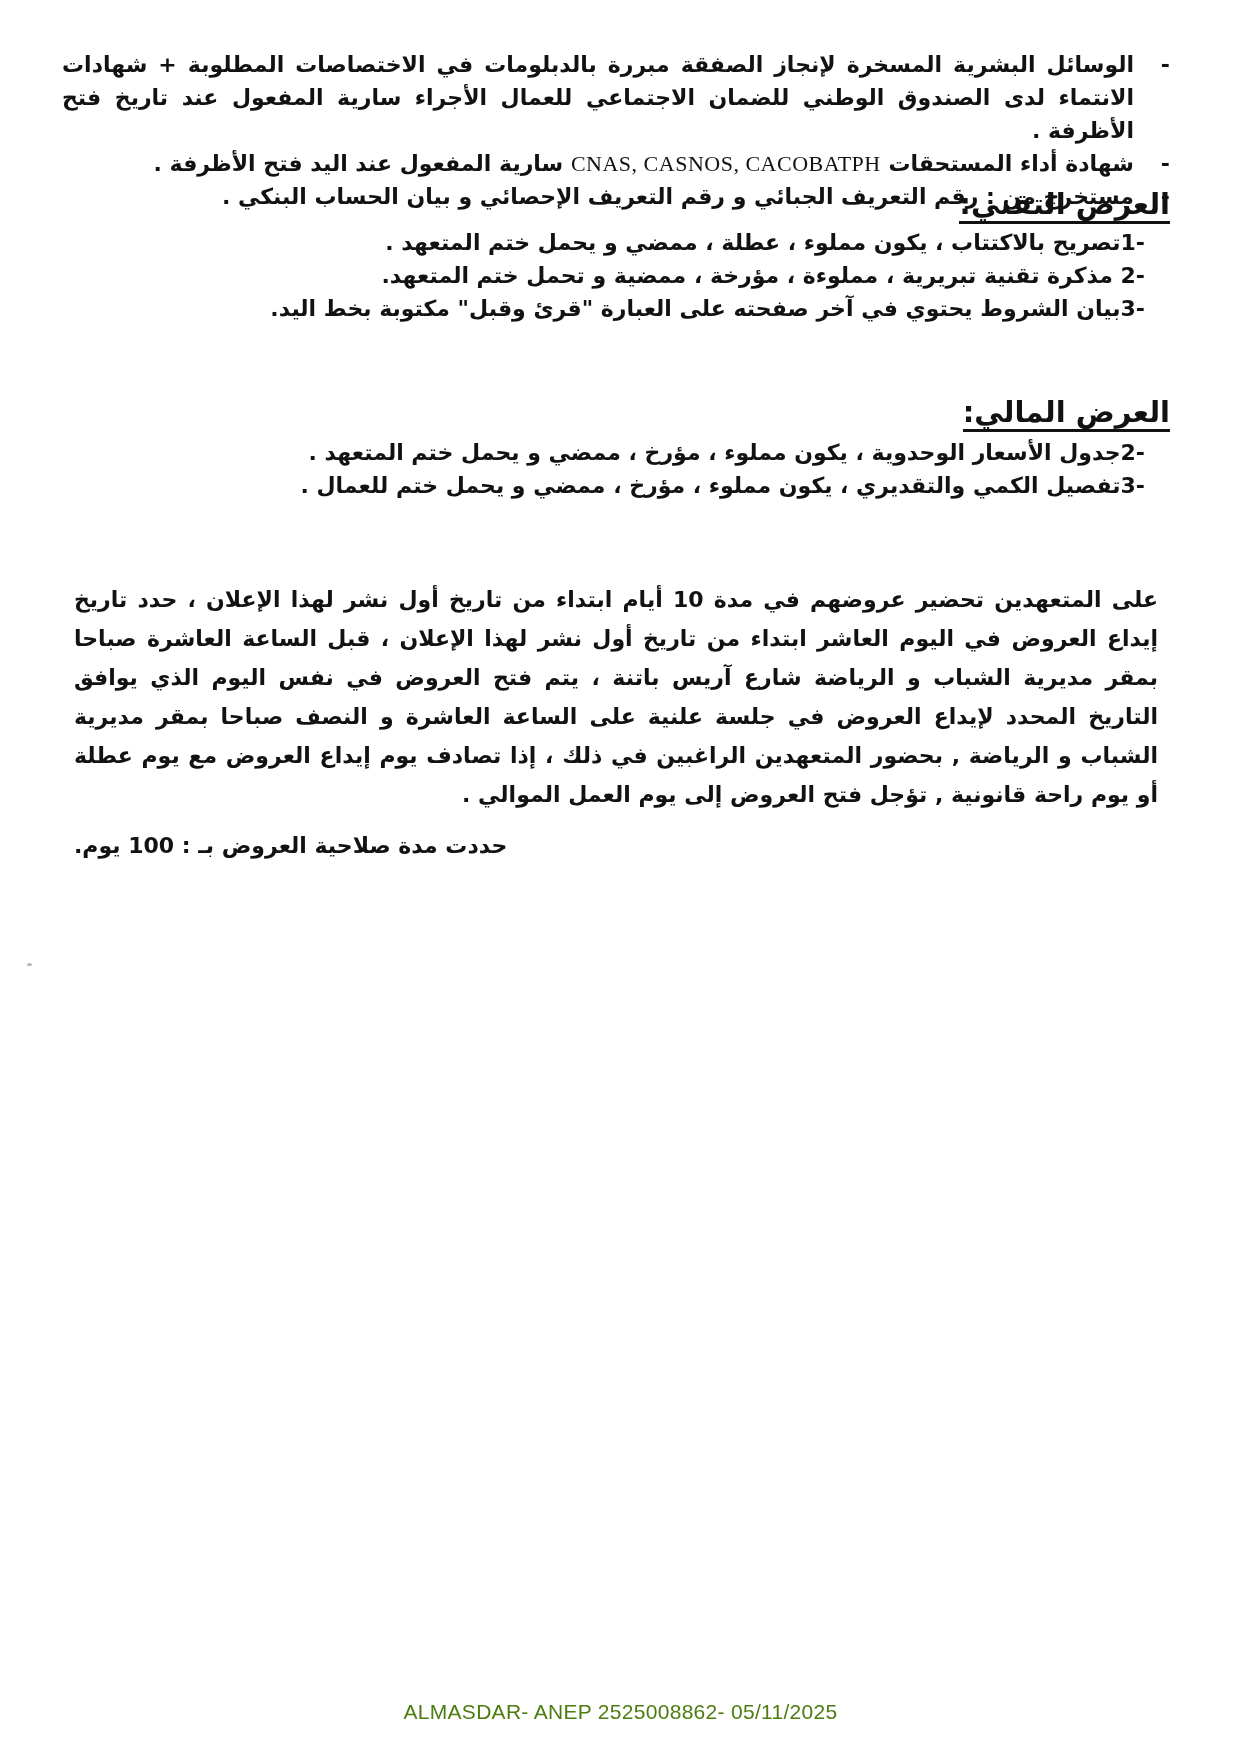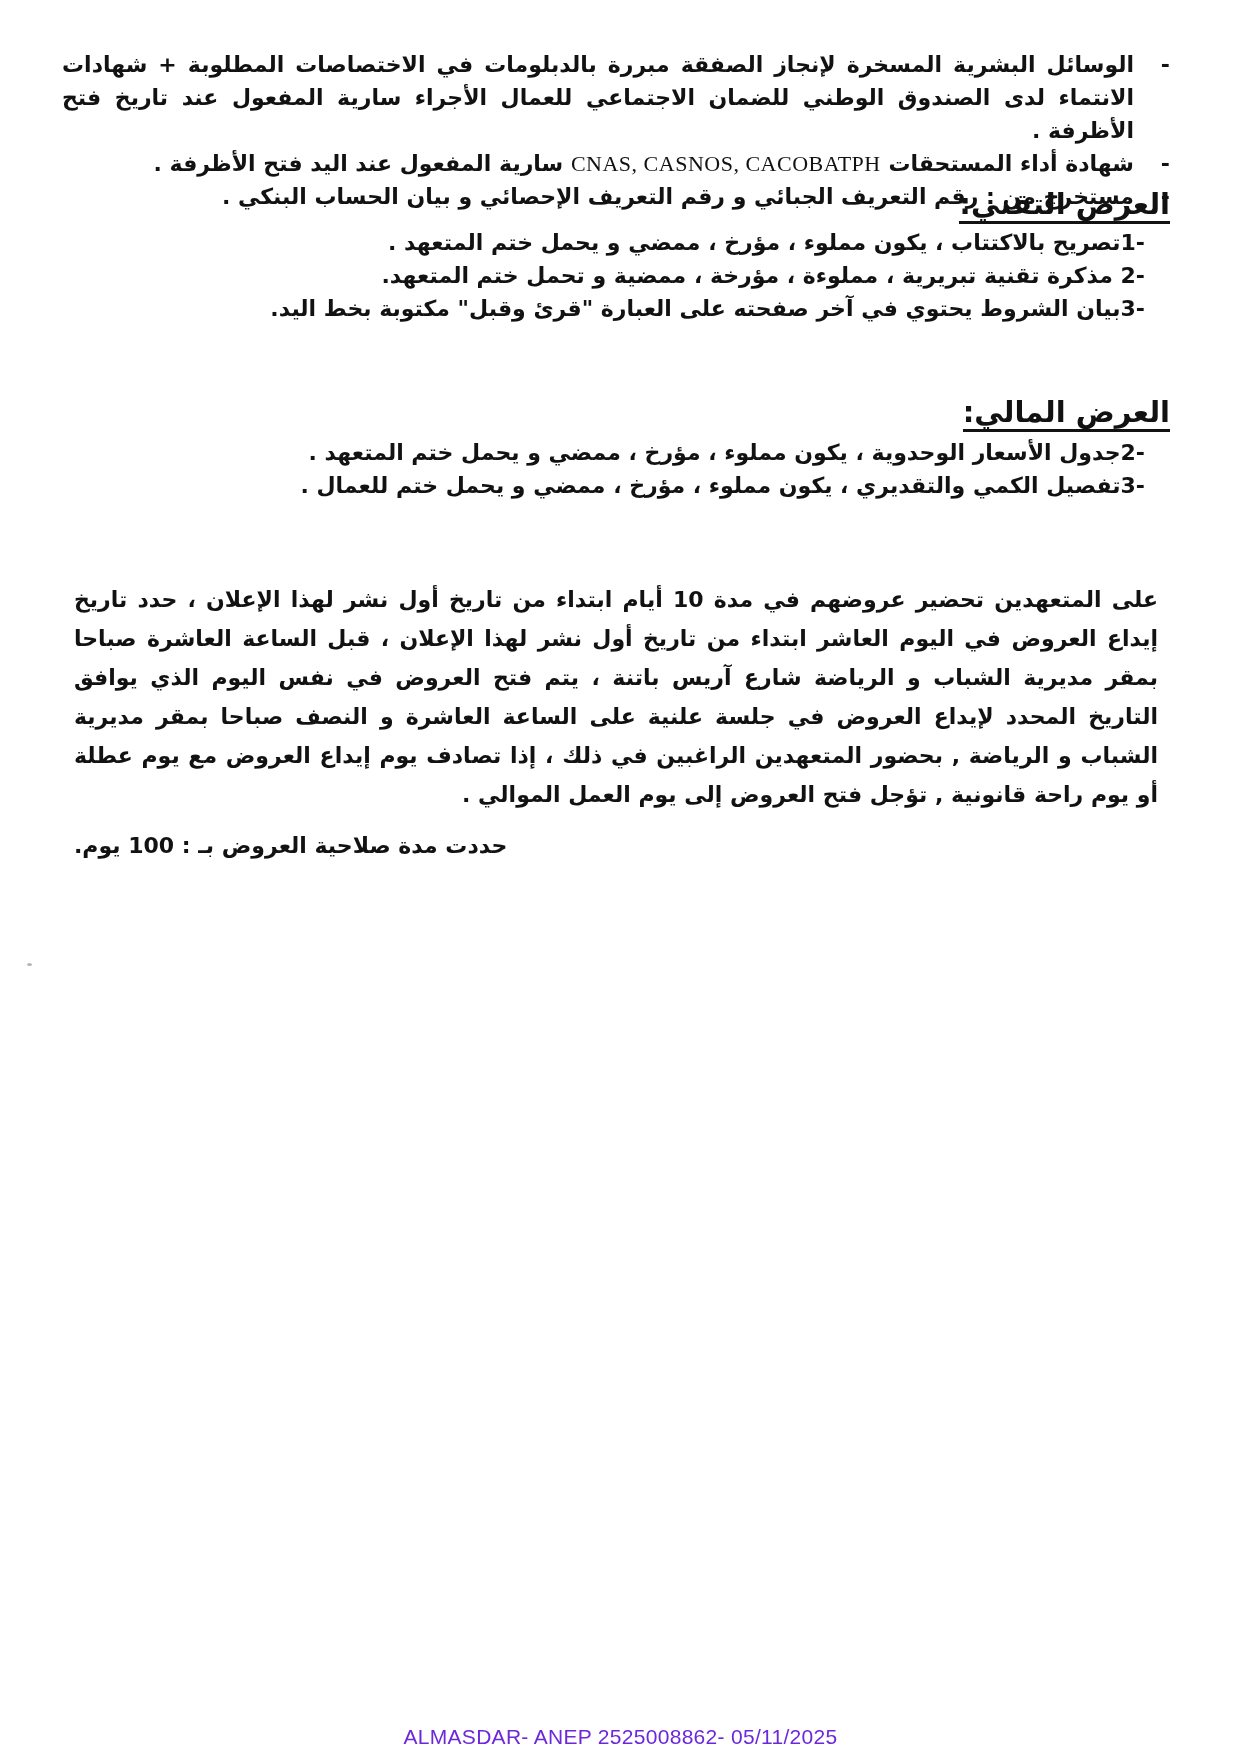--- a/index.html
+++ b/index.html
@@ -95,23 +95,22 @@
   .footer-line {
     position: absolute;
     top: 1700px;
     left: 0;
     right: 0;
     text-align: center;
     direction: ltr;
     font-family: "Liberation Sans", sans-serif;
     font-size: 21px;
     font-weight: normal;
-    color: #6d28d9;
+    color: #4d7c0f;
     letter-spacing: 0.3px;
-    margin-top: 25px;
   }
 
   .scan-speck {
     position: absolute;
     left: 27px;
     top: 963px;
     width: 5px;
     height: 3px;
     background: #b5b5b5;
     border-radius: 50%;
@@ -138,21 +137,21 @@
       <span class="bullet-marker">-</span>
       <span class="bullet-text">مستخرج من : رقم التعريف الجبائي و رقم التعريف الإحصائي و بيان الحساب البنكي .</span>
     </div>
   </div>
 
   <div class="section-heading heading-technical">
     <span class="hd">العرض التقني:</span>
   </div>
 
   <div class="num-list tech-list">
-    <div class="num-item"><span class="num" dir="ltr">1-</span><span>تصريح بالاكتتاب ، يكون مملوء ، مؤرخ ، ممضي و يحمل ختم المتعهد .</span></div>
+    <div class="num-item"><span class="num" dir="ltr">1-</span><span>تصريح بالاكتتاب ، يكون مملوء ، عطلة ، ممضي و يحمل ختم المتعهد .</span></div>
     <div class="num-item"><span class="num" dir="ltr">2-</span><span> مذكرة تقنية تبريرية ، مملوءة ، مؤرخة ، ممضية و تحمل ختم المتعهد.</span></div>
     <div class="num-item"><span class="num" dir="ltr">3-</span><span>بيان الشروط يحتوي في آخر صفحته على العبارة "قرئ وقبل" مكتوبة بخط اليد.</span></div>
   </div>
 
   <div class="section-heading heading-financial">
     <span class="hd">العرض المالي:</span>
   </div>
 
   <div class="num-list fin-list">
     <div class="num-item"><span class="num" dir="ltr">2-</span><span>جدول الأسعار الوحدوية ، يكون مملوء ، مؤرخ ، ممضي و يحمل ختم المتعهد .</span></div>

